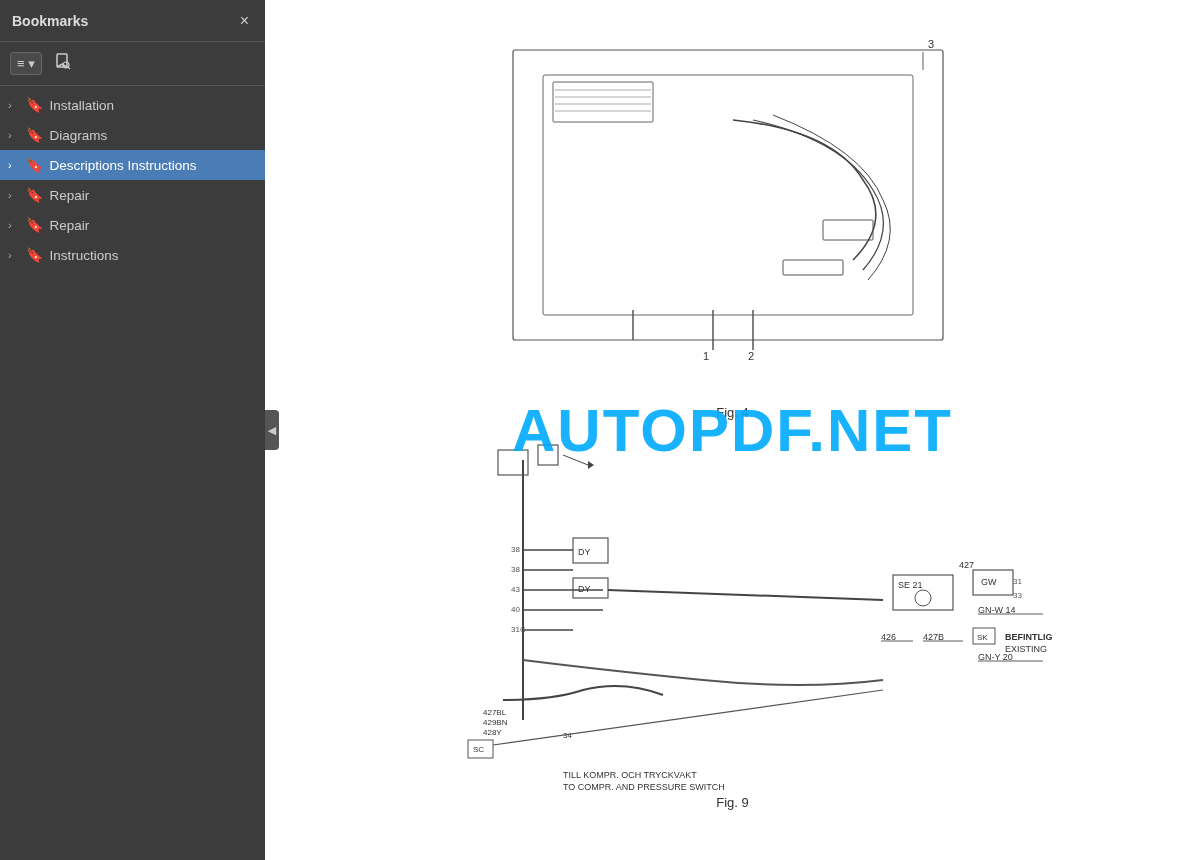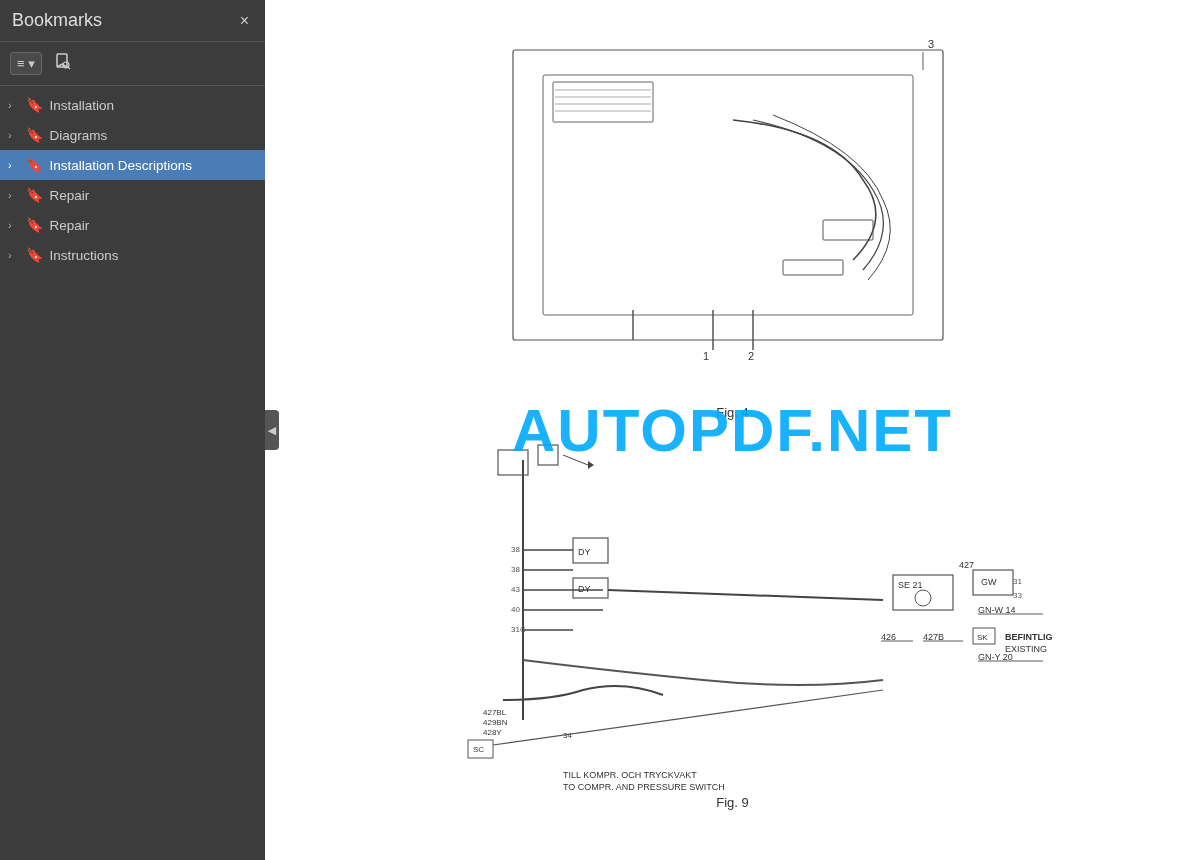--- a/index.html
+++ b/index.html
@@ -30,22 +30,22 @@
       align-items: center;
       justify-content: space-between;
       padding: 8px 12px;
       background: #3c3c3c;
       border-bottom: 1px solid #555;
       height: 42px;
     }
 
     .sidebar-title {
       color: #ddd;
-      font-size: 18px;
-      font-weight: 400;
+      font-size: 14px;
+      font-weight: 700;
     }
 
     .sidebar-close {
       color: #bbb;
       font-size: 16px;
       cursor: pointer;
       background: none;
       border: none;
       color: #ccc;
       padding: 2px 4px;
@@ -224,21 +224,21 @@
       <span>Installation</span>
     </div>
       <div class="sidebar-item">
       <span class="chevron">›</span>
       <span class="bookmark-icon">🔖</span>
       <span>Diagrams</span>
     </div>
       <div class="sidebar-item active">
       <span class="chevron">›</span>
       <span class="bookmark-icon">🔖</span>
-      <span>Installation Descriptions</span>
+      <span>Descriptions Instructions</span>
     </div>
       <div class="sidebar-item">
       <span class="chevron">›</span>
       <span class="bookmark-icon">🔖</span>
       <span>Repair</span>
     </div>
       <div class="sidebar-item">
       <span class="chevron">›</span>
       <span class="bookmark-icon">🔖</span>
       <span>Repair</span>

